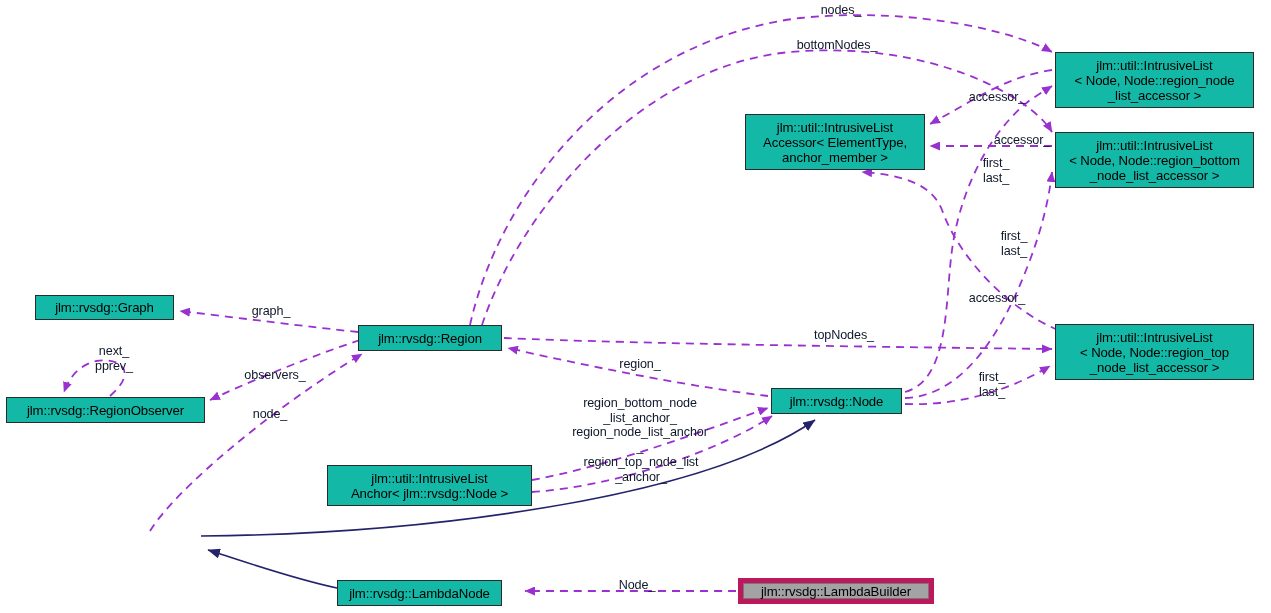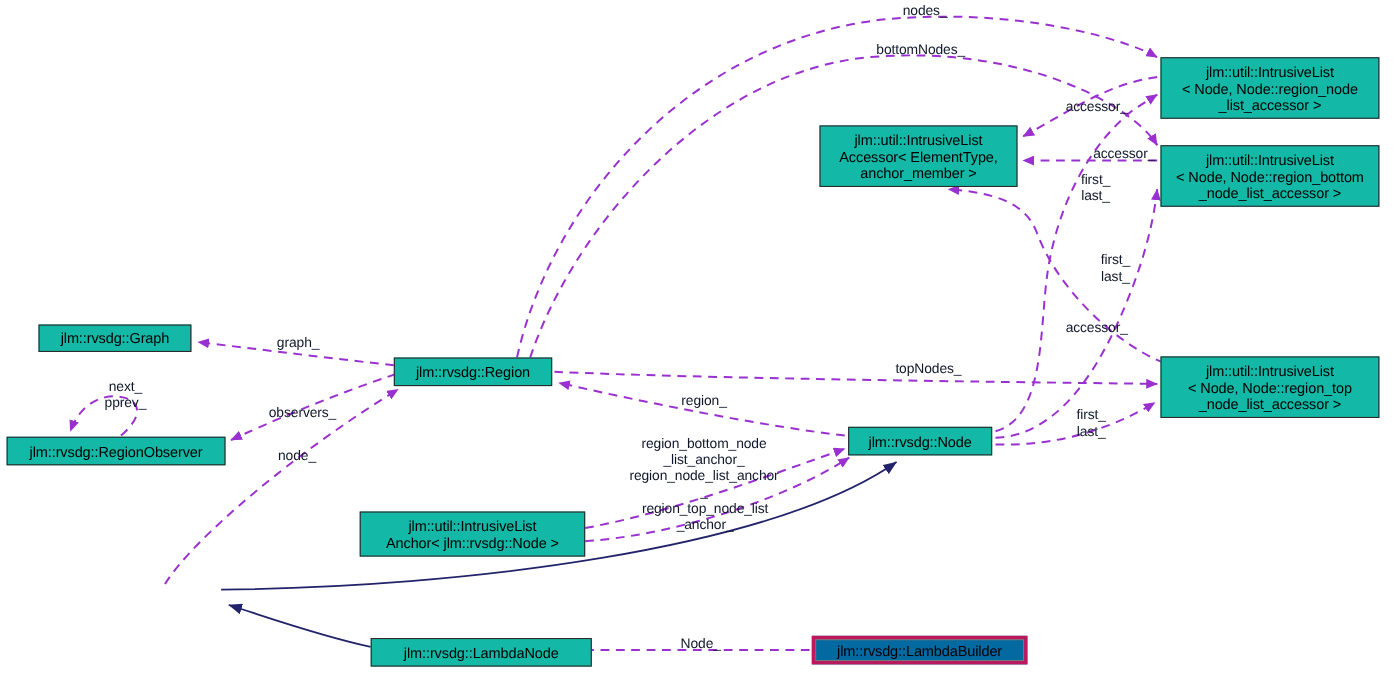--- a/index.html
+++ b/index.html
@@ -16,22 +16,22 @@
     display:flex;
     align-items:center;
     justify-content:center;
     text-align:center;
     font-size:13.2px;
     line-height:15px;
     white-space:pre-line;
     letter-spacing:-0.1px;
   }
   .node.focus{
-    background:#0369a1;
-    border:3px solid #be185d;
+    background:#a3a3a3;
+    border:5px solid #be185d;
     box-shadow:0 0 0 1px #777 inset;
   }
   .elabel{
     position:absolute;
     color:#0f172a;
     font-size:12.6px;
     line-height:14.6px;
     text-align:center;
     white-space:pre-line;
     letter-spacing:-0.1px;
@@ -118,21 +118,21 @@
   <div class="node" style="left:35px;top:295px;width:139px;height:25px;">jlm::rvsdg::Graph</div>
 
   <div class="node" style="left:6px;top:397px;width:199px;height:26px;">jlm::rvsdg::RegionObserver</div>
 
   <div class="node" style="left:771px;top:388px;width:131px;height:26px;">jlm::rvsdg::Node</div>
 
   <div class="node" style="left:327px;top:465px;width:205px;height:41px;">jlm::util::IntrusiveList
 Anchor&lt; jlm::rvsdg::Node &gt;</div>
 
 
-  <div class="node" style="left:337px;top:580px;width:201px;height:26px;">jlm::rvsdg::LambdaNode</div>
+  <div class="node" style="left:337px;top:580px;width:165px;height:26px;">jlm::rvsdg::LambdaNode</div>
 
   <div class="node focus" style="left:738px;top:578px;width:196px;height:26px;">jlm::rvsdg::LambdaBuilder</div>
 
   <div class="elabel" style="left:810px;top:3px;width:62px;">nodes_</div>
 
   <div class="elabel" style="left:781px;top:38px;width:112px;">bottomNodes_</div>
 
   <div class="elabel" style="left:955px;top:90px;width:84px;">accessor_</div>
 
   <div class="elabel" style="left:980px;top:133px;width:84px;">accessor_</div>

